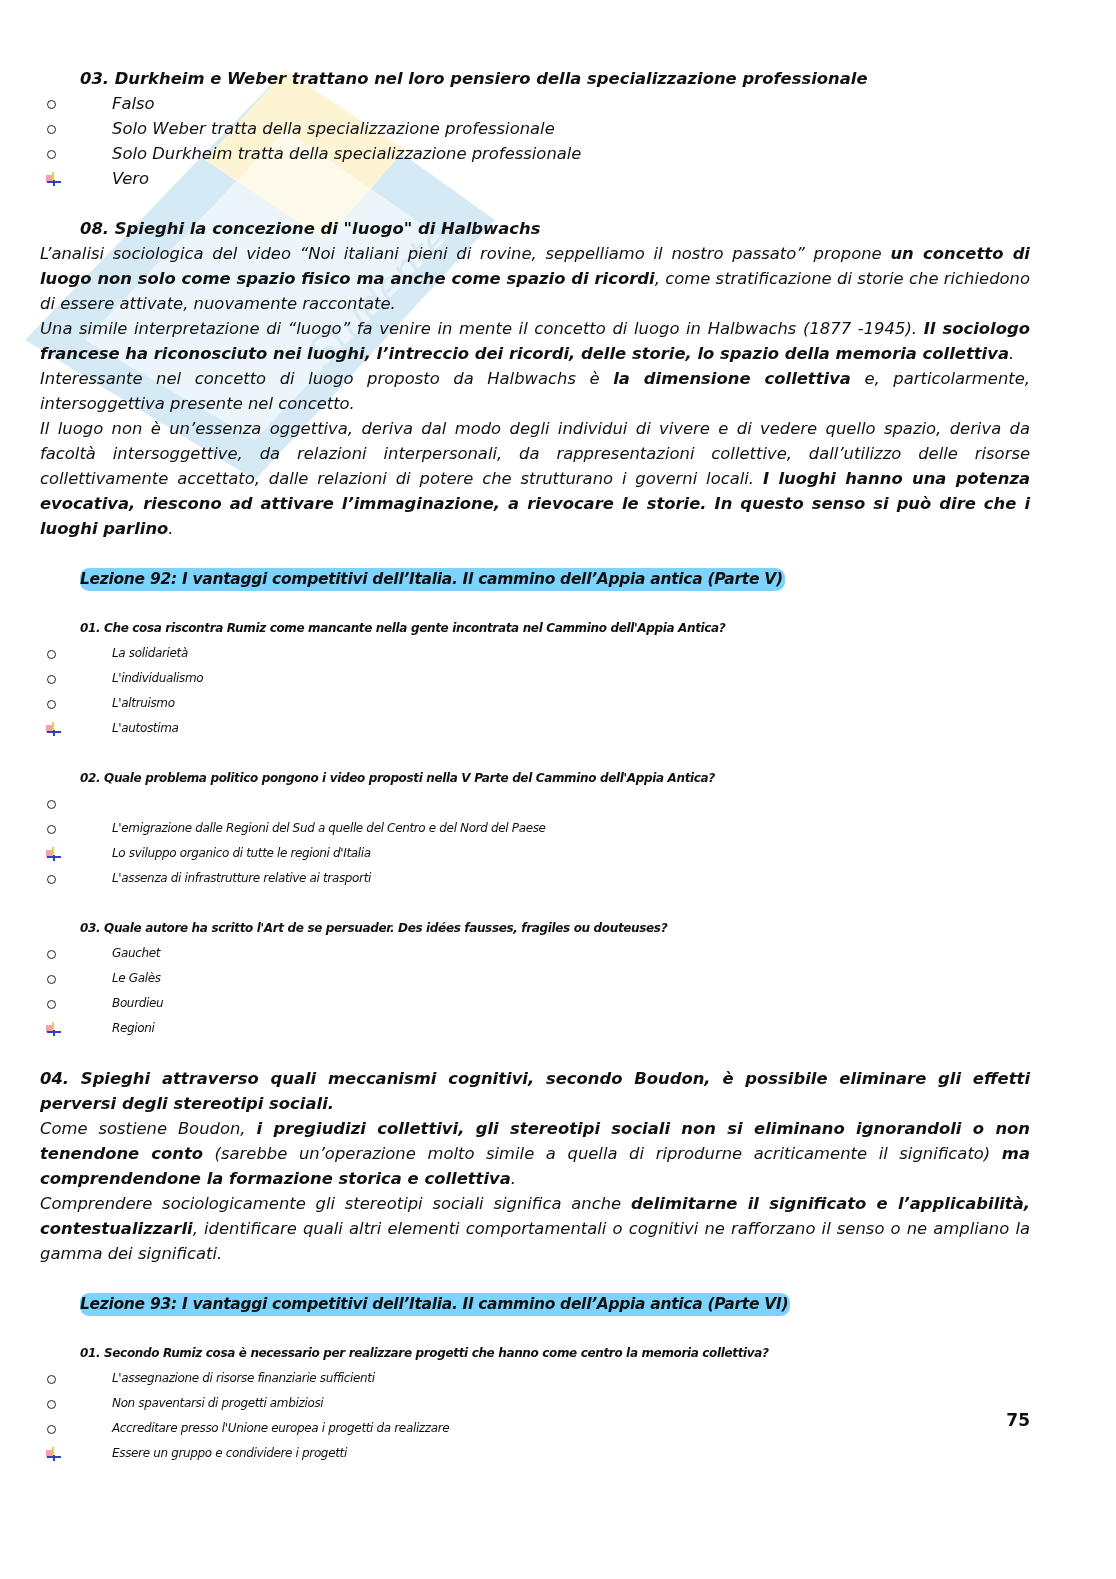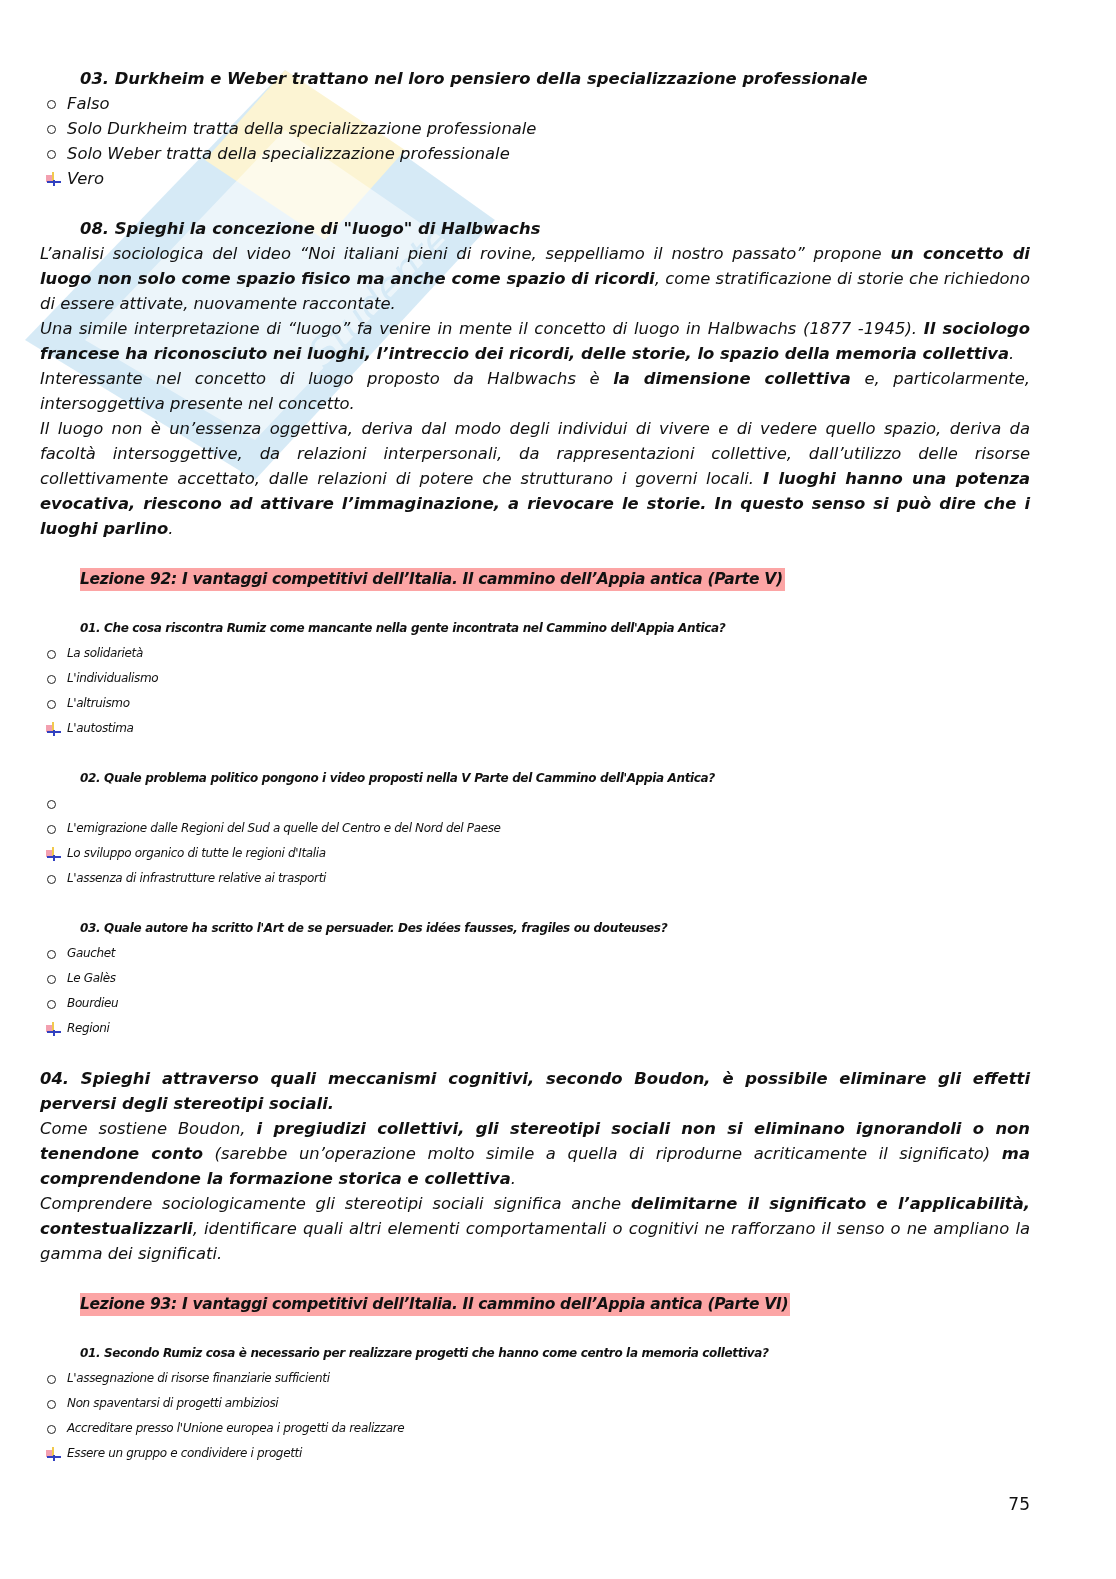--- a/index.html
+++ b/index.html
@@ -8,34 +8,34 @@
   .page { position:absolute; left:0; top:0; width:1116px; height:1579px; background:#fff; }
 
   
   .watermark { position:absolute; left:25px; top:40px; width:520px; height:440px; pointer-events:none; opacity:0.22; }
 
   .content { position:absolute; left:0; top:66px; width:1116px; }
   .line { position:relative; height:25px; line-height:25px; font-size:16.4px; font-style:italic; }
   .indent { padding-left:80px; padding-right:86px; }
   .gap { height:25px; }
   .q { font-weight:bold; }
-  .opt { padding-left:67px; }
+  .opt { padding-left:112px; }
   .bullet { position:absolute; left:45px; top:0; width:14px; height:25px; }
   .circle { position:absolute; left:2px; top:9px; width:7px; height:7px; border:1.3px solid #222; border-radius:50%; }
   .correct { position:absolute; left:0; top:5px; width:18px; height:16px; }
 
   .para { padding-left:40px; padding-right:86px; font-size:16.4px; font-style:italic; line-height:25px; text-align:justify; }
   .para b { font-weight:bold; }
 
   .lesson { padding-left:80px; height:25px; line-height:25px; }
-  .lesson span { background:#fca5a5; font-weight:bold; font-style:italic; font-size:15.5px; letter-spacing:-0.3px; padding:2px 2px 3px 0; }
+  .lesson span { background:#7dd3fc; font-weight:bold; font-style:italic; font-size:15.5px; letter-spacing:-0.3px; padding:2px 2px 3px 0;border-radius:9px; }
 
   .cond { font-size:12px; letter-spacing:-0.35px; }
 
-  .page-num { position:absolute; right:86px; top:1494px; font-size:17px; font-style:normal; }
+  .page-num { position:absolute; right:86px; top:1410px; font-size:17px; font-style:normal;font-weight:bold; }
 </style>
 </head>
 <body>
 
 <div class="page">
 
   <svg class="watermark" viewBox="0 0 520 440">
     <polygon points="0,300 260,30 470,180 230,440" fill="#4aa3d8"></polygon>
     <polygon points="260,30 380,110 300,200 180,120" fill="#f2d23a"></polygon>
     <polygon points="60,300 260,90 420,200 230,400" fill="#ffffff" opacity="0.55"></polygon>
@@ -48,27 +48,27 @@
     <div class="line opt">
       <span class="bullet">
           <span class="circle"></span>
         </span>
       <span>Falso</span>
     </div>
     <div class="line opt">
       <span class="bullet">
           <span class="circle"></span>
         </span>
+      <span>Solo Weber tratta della specializzazione professionale</span>
+    </div>
+    <div class="line opt">
+      <span class="bullet">
+          <span class="circle"></span>
+        </span>
       <span>Solo Durkheim tratta della specializzazione professionale</span>
-    </div>
-    <div class="line opt">
-      <span class="bullet">
-          <span class="circle"></span>
-        </span>
-      <span>Solo Weber tratta della specializzazione professionale</span>
     </div>
     <div class="line opt">
       <span class="bullet">
         <svg class="correct" viewBox="0 0 18 16">
             <rect x="1" y="4" width="6" height="7" fill="#f3a0b0"></rect>
             <rect x="7" y="1" width="2" height="10" fill="#f2c94c"></rect>
             <rect x="2" y="10" width="14" height="2" fill="#3040c0"></rect>
             <rect x="8" y="9" width="2" height="6" fill="#3040c0"></rect>
           </svg>
       </span>

